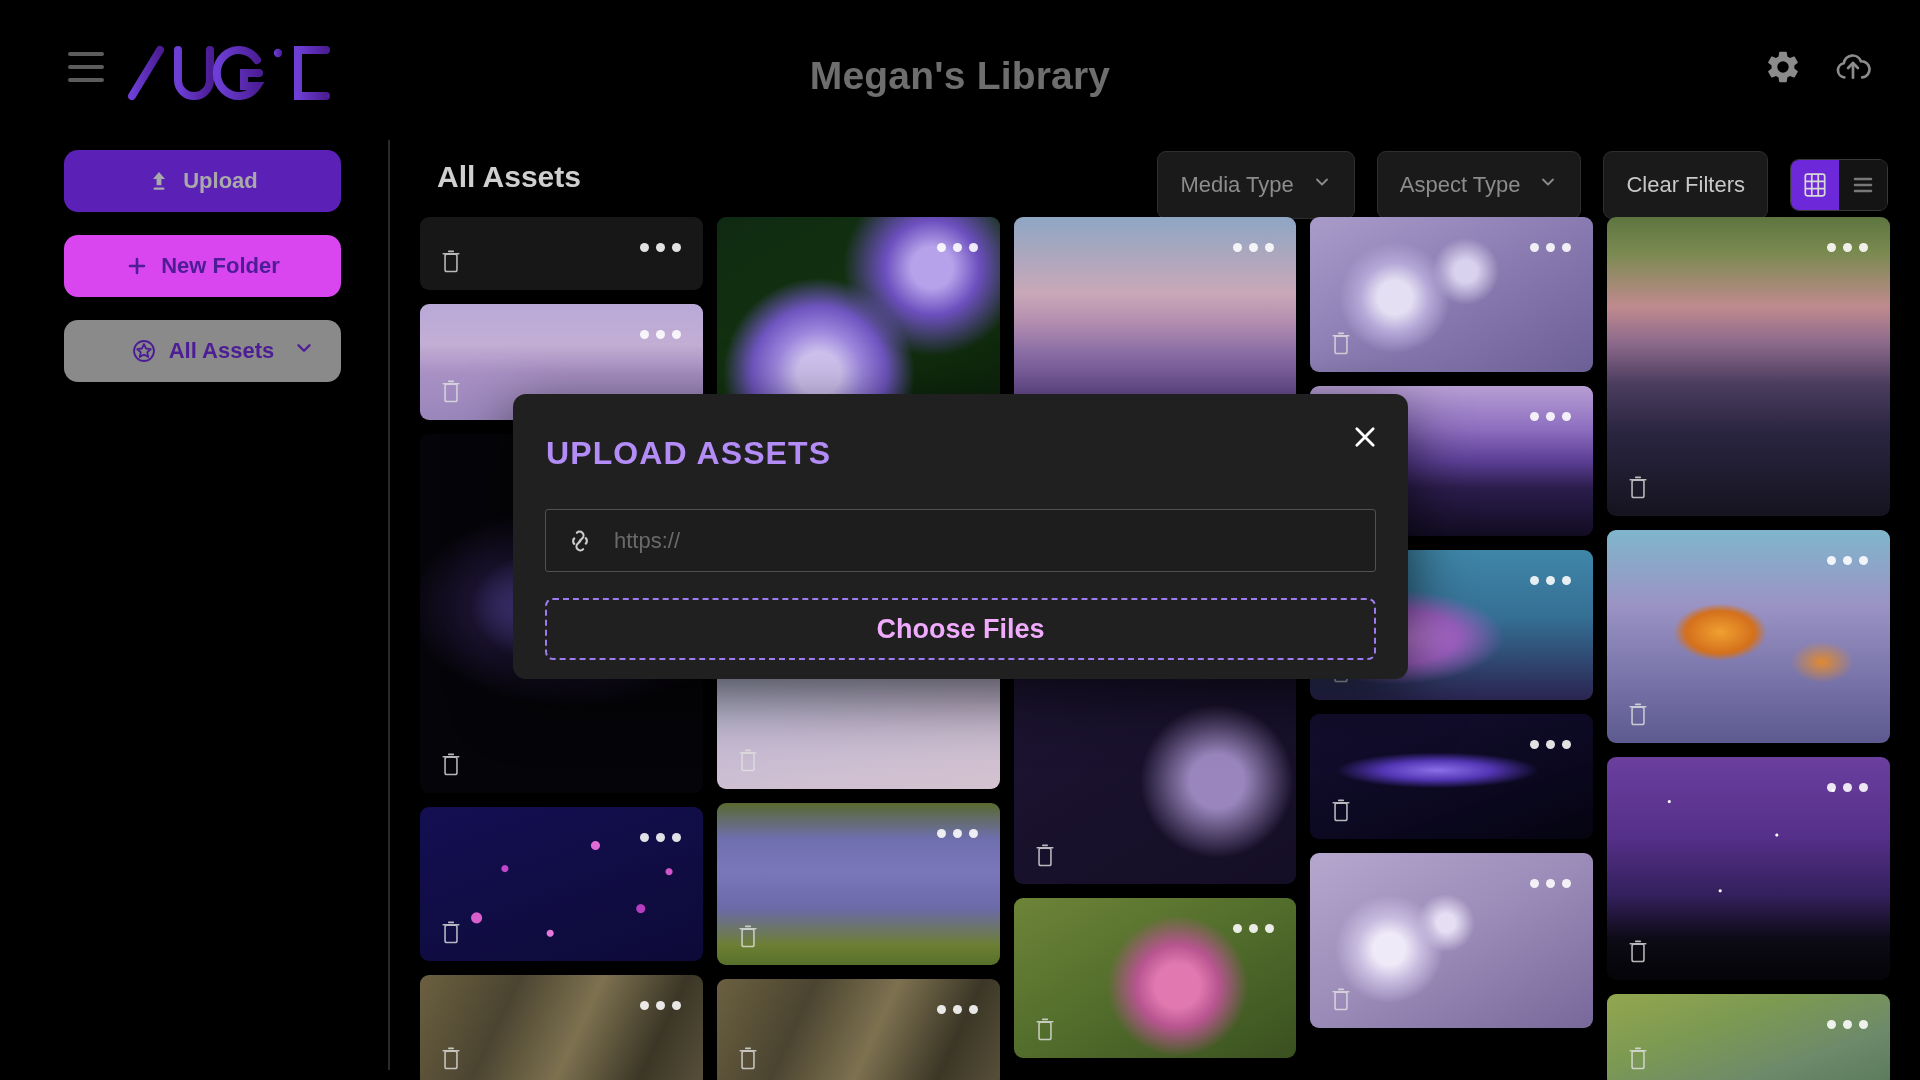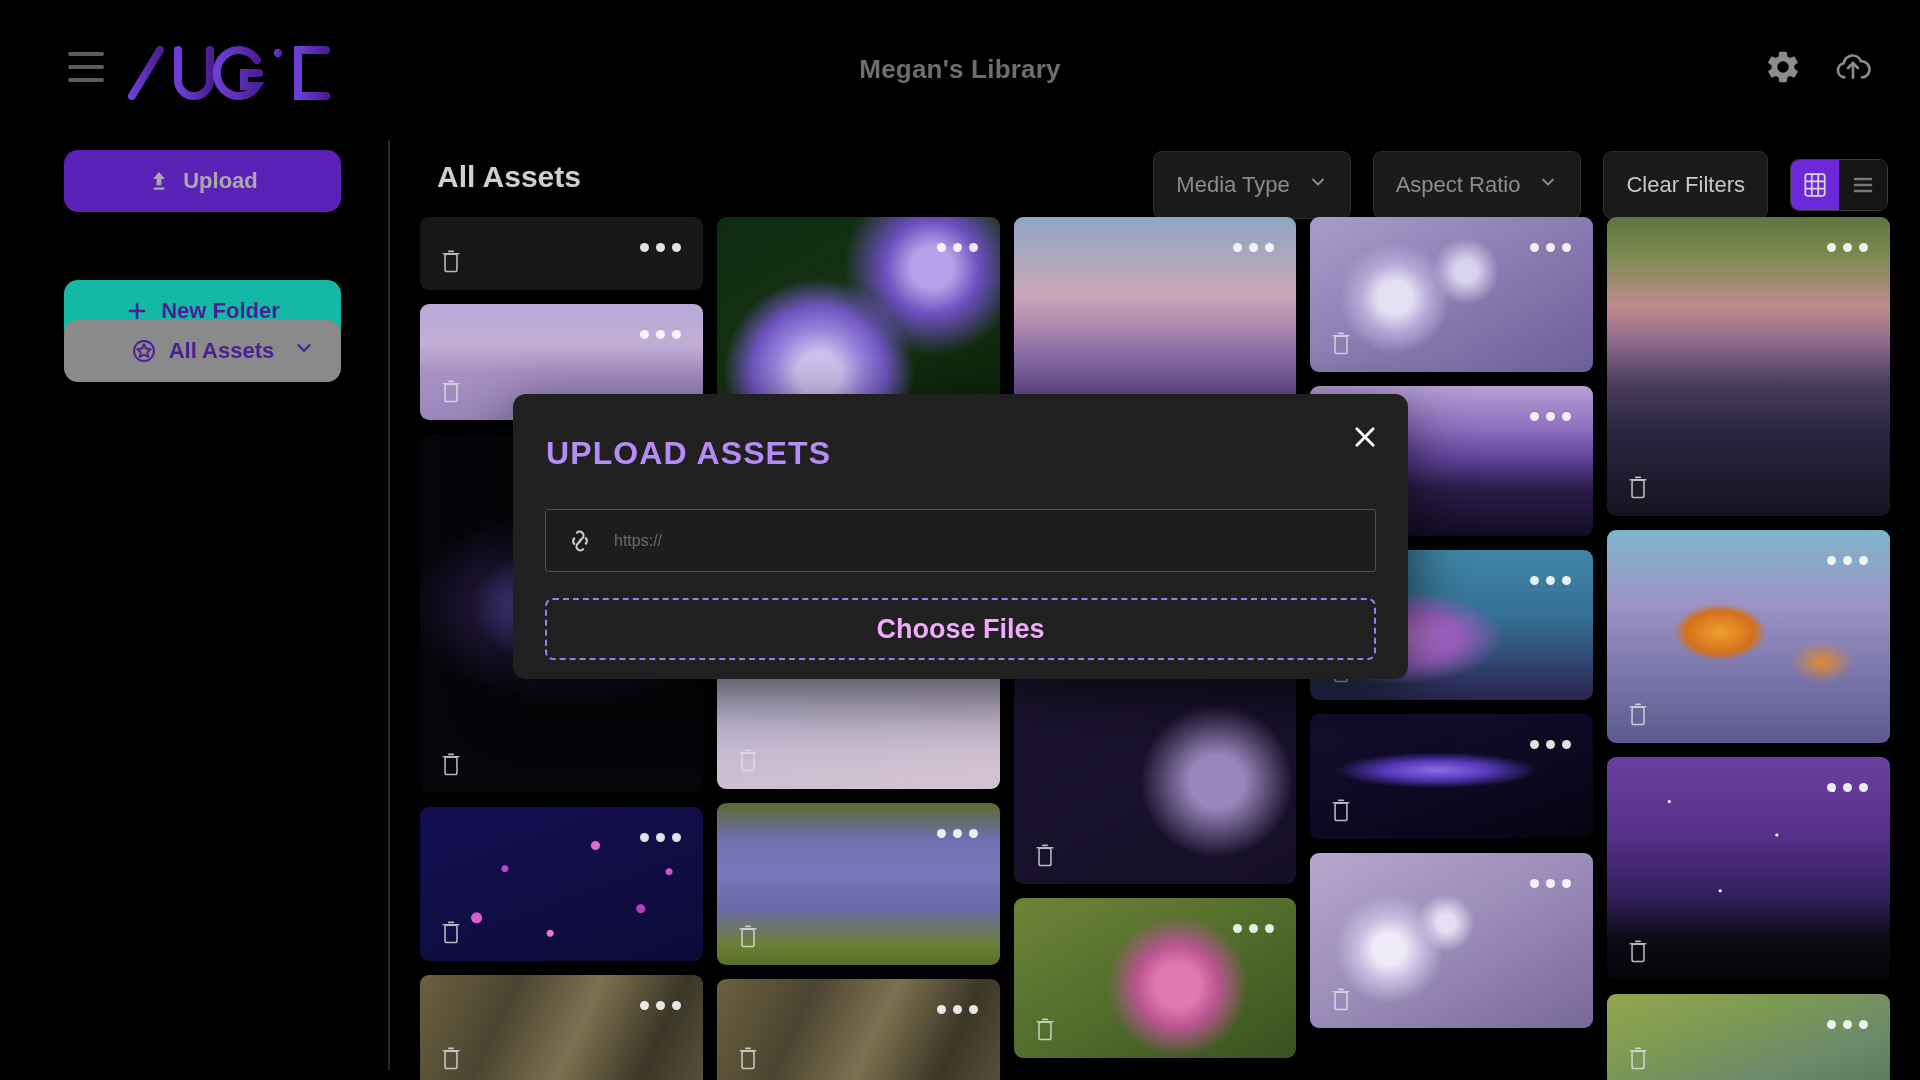--- a/index.html
+++ b/index.html
@@ -20,40 +20,40 @@
     cursor: pointer;
   }
   .hamburger span { display: block; width: 36px; height: 4px; background: #5c5c5c; border-radius: 2px; }
 
   .logo { position: absolute; left: 126px; top: 40px; height: 60px; width: 210px; }
   .logo svg { display: block; }
 
   .app-title {
     position: absolute; left: 0; top: 54px; width: 1920px;
     text-align: center;
-    font-size: 26px; font-weight: bold; color: #6e6e6e;
+    font-size: 39px; font-weight: bold; color: #6e6e6e;
     letter-spacing: 0.2px;
   }
   .header-actions { position: absolute; right: 48px; top: 48px; display: flex; gap: 32px; align-items: center; }
   .hicon { width: 38px; height: 38px; cursor: pointer; }
   .hicon svg { display: block; width: 38px; height: 38px; }
 
   
   .sidebar { position: absolute; left: 0; top: 133px; width: 388px; height: 947px; }
   .divider { position: absolute; left: 388px; top: 140px; width: 2px; height: 930px; background: #2a2a2a; }
 
   .side-btn {
     position: absolute; left: 64px; width: 277px; height: 62px;
     border-radius: 14px;
     display: flex; align-items: center; justify-content: center;
     gap: 12px; cursor: pointer; font-size: 22px; font-weight: bold;
     border: none;
   }
   .btn-upload { top: 17px; background: #5b21b6; color: #a9a9a9; }
-  .btn-newfolder { top: 102px; background: #14b8a6; color: #4c1d95; margin-top: 45px; }
+  .btn-newfolder { top: 102px; background: #d946ef; color: #4c1d95; }
   .btn-allassets { top: 187px; background: #8a8a8a; color: #4c1d95; }
   .side-btn .ic { display: inline-flex; align-items: center; }
   .side-btn .chev { position: absolute; right: 26px; }
 
   
   .content { position: absolute; left: 390px; top: 133px; width: 1530px; height: 947px; }
   .section-title {
     position: absolute; left: 47px; top: 27px;
     font-size: 30px; font-weight: bold; color: #cfcfcf;
   }
@@ -106,21 +106,21 @@
     cursor: pointer; display: flex; align-items: center; justify-content: center;
   }
   .url-row {
     position: absolute; left: 32px; top: 115px; width: 831px; height: 63px;
     border: 1px solid #505050; border-radius: 3px; display: flex; align-items: center;
     background: #1d1d1d;
   }
   .url-icon { width: 68px; display: flex; justify-content: center; align-items: center; }
   .url-input {
     flex: 1; height: 100%; background: transparent; border: none; outline: none;
-    color: #fde047; font-size: 16px; font-family: "Liberation Sans", sans-serif;
+    color: #fde047; font-size: 22px; font-family: "Liberation Sans", sans-serif;
   }
   .url-input::placeholder { color: #6a6a6a; }
   .url-submit {
     width: 280px; height: 100%; border-left: 1px solid #505050;
     display: flex; align-items: center; justify-content: center;
     color: #d4d4d4; font-size: 25px; cursor: pointer; background: transparent; border-top:none; border-right:none; border-bottom:none;
     font-family: "Liberation Sans", sans-serif;
   }
   .choose-files {
     position: absolute; left: 32px; top: 204px; width: 831px; height: 62px;
@@ -225,21 +225,21 @@
     <div class="filters">
       <div class="filter-pill">
         <span>Media Type</span>
         <span>
           <svg width="20" height="20" viewBox="0 0 24 24" fill="none" stroke="#8c8c8c" stroke-width="2.2" stroke-linecap="round" stroke-linejoin="round">
               <path d="M6 9l6 6 6-6"></path>
             </svg>
         </span>
       </div>
       <div class="filter-pill">
-        <span>Aspect Ratio</span>
+        <span>Aspect Type</span>
         <span>
           <svg width="20" height="20" viewBox="0 0 24 24" fill="none" stroke="#8c8c8c" stroke-width="2.2" stroke-linecap="round" stroke-linejoin="round">
               <path d="M6 9l6 6 6-6"></path>
             </svg>
         </span>
       </div>
       <div class="filter-pill clear">
         <span>Clear Filters</span>
       </div>
       <div class="view-toggle">

